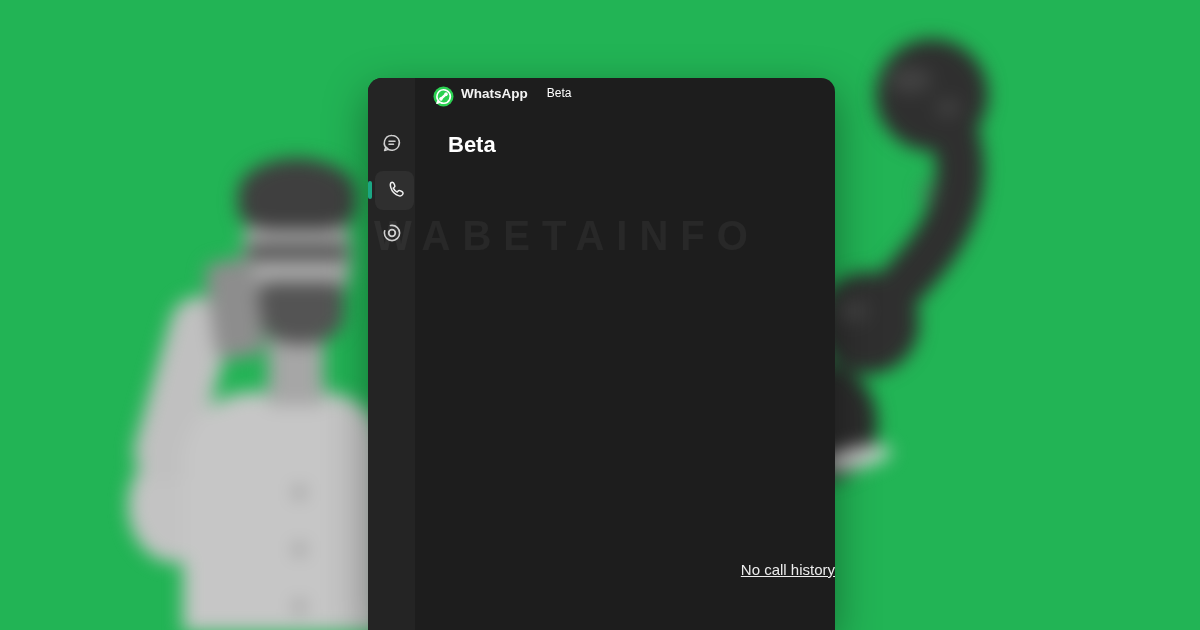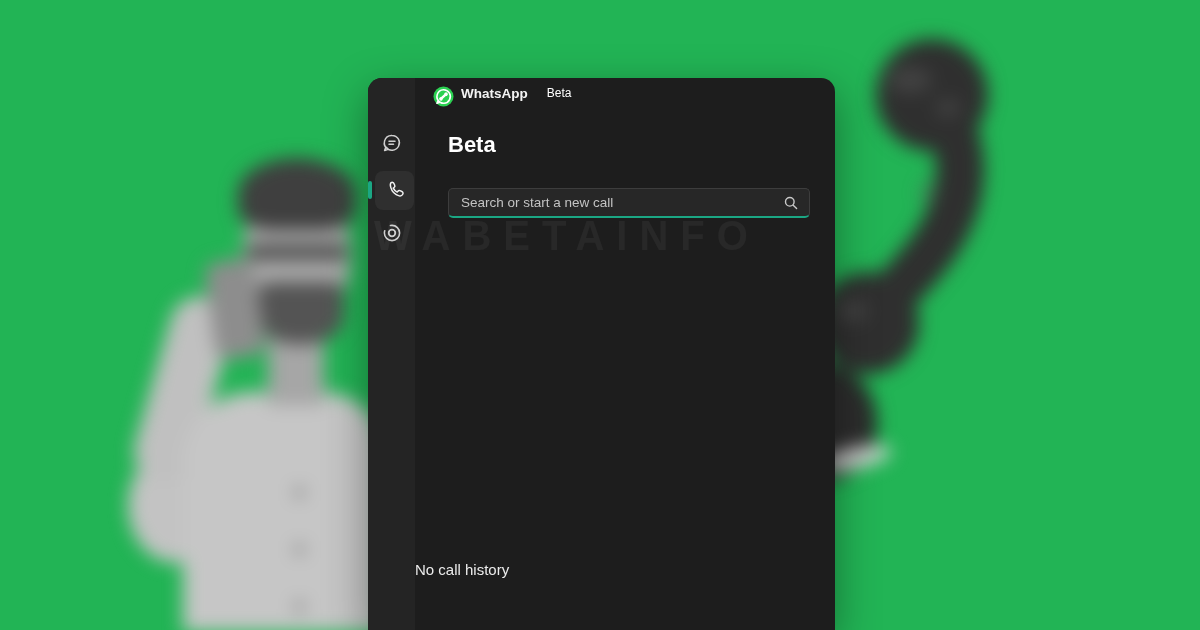--- a/index.html
+++ b/index.html
@@ -58,21 +58,21 @@
     border-radius:5px;display:flex;align-items:center;
   }
   .search-input{
     flex:1;background:transparent;border:none;outline:none;
     color:#e8e8e8;font-size:13.5px;padding:0 8px 0 12px;
     font-family:"Liberation Sans","DejaVu Sans",sans-serif;
   }
   .search-input::placeholder{color:#c3c3c3;opacity:1;}
   .search-icon-wrap{margin-right:11px;display:flex;align-items:center;}
 
-  .empty-state{position:absolute;left:0;right:0;top:483px;text-align:left;font-size:15px;color:#ececec;}
+  .empty-state{position:absolute;left:0;right:0;top:483px;text-align:right;font-size:15px;color:#ececec;text-decoration:underline;}
 </style>
 </head>
 <body>
 
 <div class="stage">
 
   <div class="bg-scene">
     <div>
       <div class="man-part man-elbow"></div>
       <div class="man-part man-arm"></div>
@@ -146,27 +146,18 @@
               <circle cx="14.6" cy="11" r="1.9" fill="#ffffff"></circle>
             </g>
           </svg>
         </span>
         <span class="app-name">WhatsApp</span>
         <span class="app-badge">Beta</span>
       </div>
 
       <h1 class="page-title" style="margin:0;">Beta</h1>
 
-      <div class="search-bar">
-        <input class="search-input" type="text" placeholder="Search or start a new call" style="">
-        <span class="search-icon-wrap">
-          <svg width="14" height="14" viewBox="0 0 14 14">
-            <circle cx="5.8" cy="5.8" r="4.3" fill="none" stroke="#c9c9c9" stroke-width="1.4"></circle>
-            <line x1="9.2" y1="9.2" x2="12.6" y2="12.6" stroke="#c9c9c9" stroke-width="1.4" stroke-linecap="round"></line>
-          </svg>
-        </span>
-      </div>
 
       <div class="empty-state">No call history</div>
 
     </main>
   </div>
 </div>
 
 </body></html>

